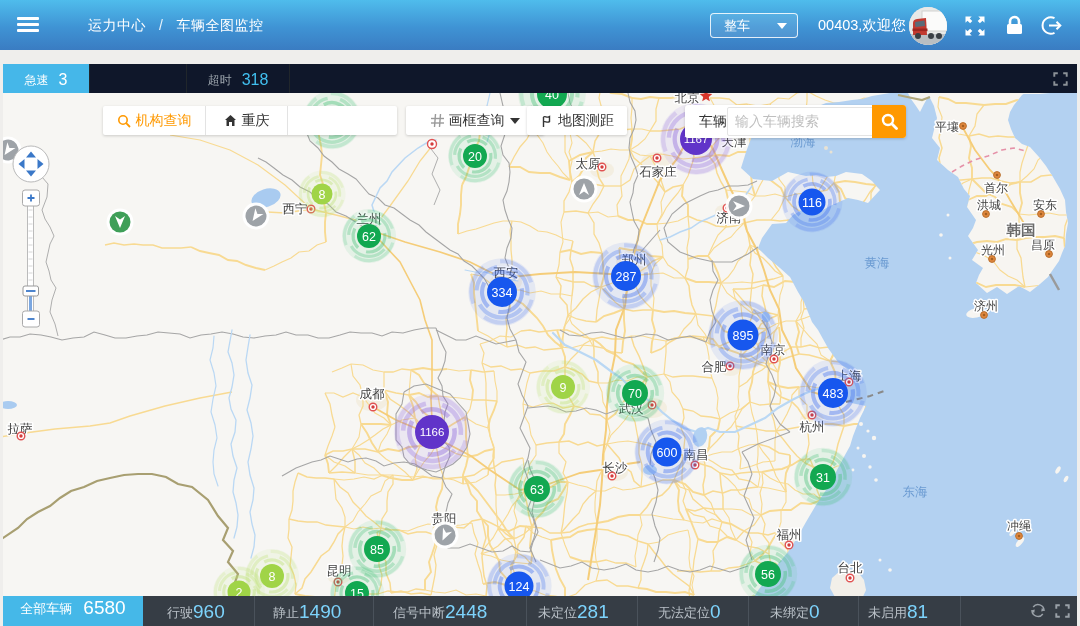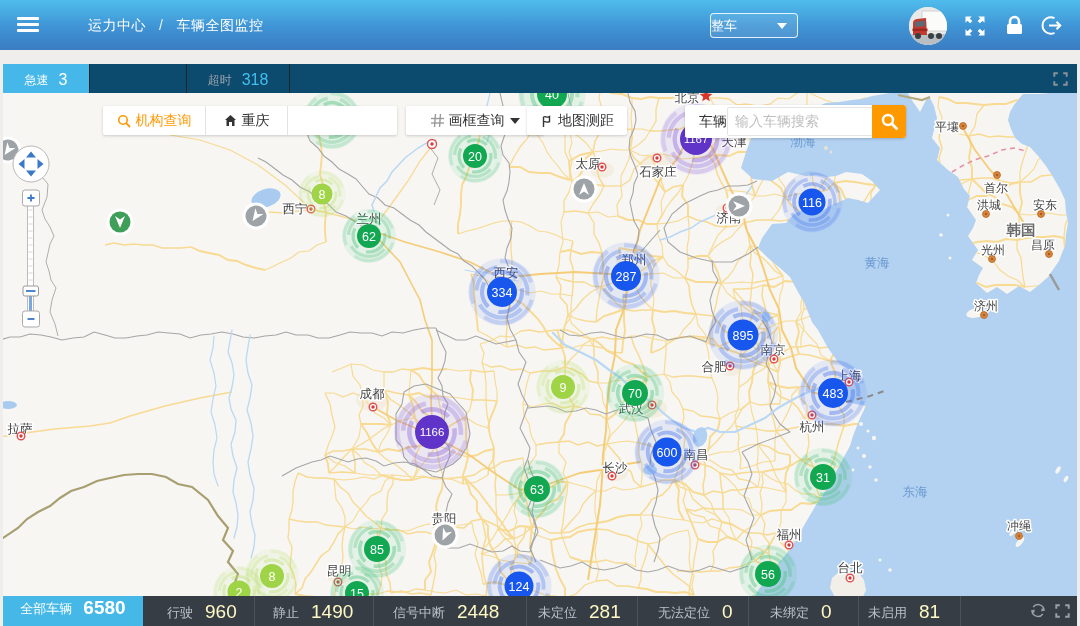--- a/index.html
+++ b/index.html
@@ -3,27 +3,27 @@
 <style>
 *{margin:0;padding:0;box-sizing:border-box}
 html,body{width:1080px;height:626px;overflow:hidden;font-family:"Liberation Sans",sans-serif;background:#efeeec}
 #page{position:relative;width:1080px;height:626px}
 
 #hdr{position:absolute;left:0;top:0;width:1080px;height:50px;background:linear-gradient(180deg,#4fbcec 0%,#3f93d4 55%,#3a7cc2 100%)}
 #burger{position:absolute;left:17px;top:17px;width:22px;height:16px}
 #burger div{height:3px;background:#fff;border-radius:1px;margin-bottom:3.2px}
 #crumb{position:absolute;left:88px;top:0;line-height:50px;color:#fff;font-size:14px;letter-spacing:.5px}
 #crumb .sep{margin:0 13px;color:#eaf4fb}
-#seldd{position:absolute;left:710px;top:13px;width:88px;height:25px;border:1px solid rgba(255,255,255,.85);border-radius:4px;background:rgba(255,255,255,.10);color:#fff;font-size:13px;line-height:23px;}
+#seldd{position:absolute;left:710px;top:13px;width:88px;height:25px;border:1px solid rgba(255,255,255,.85);border-radius:4px;background:rgba(255,255,255,.10);color:#fff;font-size:13px;line-height:23px;padding-left:13px}
 #seldd .car{position:absolute;right:10px;top:9px;width:0;height:0;border-left:5px solid transparent;border-right:5px solid transparent;border-top:6px solid #fff}
 #welcome{position:absolute;left:818px;top:0;line-height:50px;color:#fff;font-size:14.5px}
 #avatar{position:absolute;left:909px;top:7px;width:38px;height:38px;border-radius:50%;overflow:hidden;background:#d8dbdd}
 .hicon{position:absolute;top:15px}
 
-#tabs{position:absolute;left:3px;top:64px;width:1074px;height:29px;background:#0c4a6e}
+#tabs{position:absolute;left:3px;top:64px;width:1074px;height:29px;background:#0f172a}
 .tab{position:absolute;top:0;height:29px;color:#9aa3ab;font-size:12px}
 .tab b{font-size:16px;font-weight:normal;color:#41bfef;margin-left:10px;position:relative;top:1px}
 .tab.on{background:#45b7e9;color:#fff}
 .tab.on b{color:#fff}
 .tsep{position:absolute;top:0;width:1px;height:29px;background:#20262b}
 
 #map{position:absolute;left:3px;top:93px;width:1074px;height:504px;overflow:hidden}
 #map svg{position:absolute;left:-3px;top:-93px}
 
 .tbox{position:absolute;background:#fff;border-radius:2px;box-shadow:0 1px 3px rgba(0,0,0,.18);font-size:14px;color:#333;display:flex;align-items:center}
@@ -33,21 +33,21 @@
 .vsep{width:1px;height:29px;background:#e3e3e3}
 .tbtn{display:flex;align-items:center;justify-content:center;height:29px}
 #searchwrap{position:absolute;left:685px;top:105px;width:221px;height:33px;background:#fff;border-radius:3px;box-shadow:0 1px 3px rgba(0,0,0,.18);display:flex;align-items:center}
 #searchwrap .lbl{width:42px;text-align:right;font-size:14px;color:#333}
 #searchwrap .inp{flex:1;height:29px;border:1px solid #e4e4e4;border-radius:2px;line-height:27px;padding-left:7px;color:#bfbfbf;font-size:14px}
 #searchbtn{position:absolute;right:0;top:0;width:34px;height:33px;background:#f90;border-radius:0 3px 3px 0;display:flex;align-items:center;justify-content:center}
 
 #bbar{position:absolute;left:3px;top:596px;width:1074px;height:30px;background:#363d45;color:#bac1c8;font-size:13px}
 #bbar .blue{position:absolute;left:0;top:0;width:140px;height:30px;background:#45b8e8;color:#fff}
 .bs{position:absolute;top:0;height:30px;line-height:30px}
-.bs b{font-weight:normal;font-size:19px;color:#fef9c3;margin-left:12px;position:relative;top:1px}
+.bs b{font-weight:normal;font-size:19px;color:#7dd3fc;margin-left:0;position:relative;top:1px}
 .bsep{position:absolute;top:0;width:1px;height:30px;background:#4a525b}
 </style></head>
 <body>
 <div id="page">
 <div id="map">
       <svg width="1080" height="626" viewBox="0 0 1080 626">
 <rect x="0" y="50" width="1080" height="550" fill="#f7f6f3"></rect>
 <ellipse cx="657" cy="162" rx="16" ry="10" fill="#f0e8d2" opacity="0.55"></ellipse>
 <ellipse cx="602" cy="170" rx="12" ry="8" fill="#f0e8d2" opacity="0.55"></ellipse>
 <ellipse cx="634" cy="262" rx="18" ry="12" fill="#f0e8d2" opacity="0.55"></ellipse>
@@ -1114,20 +1114,21 @@
 </div>
 
 <div id="hdr">
 <div id="burger">
         <div></div>
         <div></div>
         <div></div>
       </div>
 <div id="crumb">运力中心<span class="sep">/</span>车辆全图监控</div>
 <div id="seldd">整车<span class="car"></span></div>
+<div id="welcome">00403,欢迎您</div>
 <div id="avatar"><svg width="38" height="38" viewBox="0 0 38 38">
 <rect width="38" height="38" fill="#e9e9e7"></rect>
 <rect x="0" y="27" width="38" height="11" fill="#b9bec2"></rect>
 <rect x="13" y="4" width="26" height="20" fill="#fbfbfa" stroke="#d2d2cf"></rect>
 <path d="M4,28 L4,16 Q4,12.5 8,12 L17,11 L18,28 Z" fill="#c23a30"></path>
 <path d="M6,15 L15.5,13.6 L16,19 L6.5,20 Z" fill="#5a6b78"></path>
 <rect x="3.5" y="21.5" width="15" height="2.6" fill="#9e2620"></rect>
 <circle cx="9" cy="29" r="3" fill="#3a3f44"></circle>
           <circle cx="22" cy="29" r="3" fill="#3a3f44"></circle>
           <circle cx="30" cy="29" r="3" fill="#3a3f44"></circle>
@@ -1161,21 +1162,21 @@
         <g stroke="#8b9197" stroke-width="1.8" fill="none">
           <path d="M4.5,1.2 H1.2 V4.5"></path>
           <path d="M9.5,1.2 H12.8 V4.5"></path>
           <path d="M4.5,11.8 H1.2 V8.5"></path>
           <path d="M9.5,11.8 H12.8 V8.5"></path>
         </g>
       </svg>
 </div>
 
 <div id="bbar">
- <div class="blue" style="text-align:center"><span style="font-size:13px">全部车辆</span><b style="color:#fff;font-size:19px;font-weight:bold;margin-left:11px;position:relative;top:1px">6580</b></div>
+ <div class="blue" style="text-align:center"><span style="font-size:13px">全部车辆</span><b style="color:#fff;font-size:19px;font-weight:normal;margin-left:11px;position:relative;top:1px">6580</b></div>
  <div class="bs" style="left:164px">行驶<b>960</b></div>
  <div class="bsep" style="left:251px"></div>
  <div class="bs" style="left:270px">静止<b>1490</b></div>
  <div class="bsep" style="left:370px"></div>
  <div class="bs" style="left:390px">信号中断<b>2448</b></div>
  <div class="bsep" style="left:523px"></div>
  <div class="bs" style="left:535px">未定位<b>281</b></div>
  <div class="bsep" style="left:634px"></div>
  <div class="bs" style="left:655px">无法定位<b>0</b></div>
  <div class="bsep" style="left:745px"></div>

